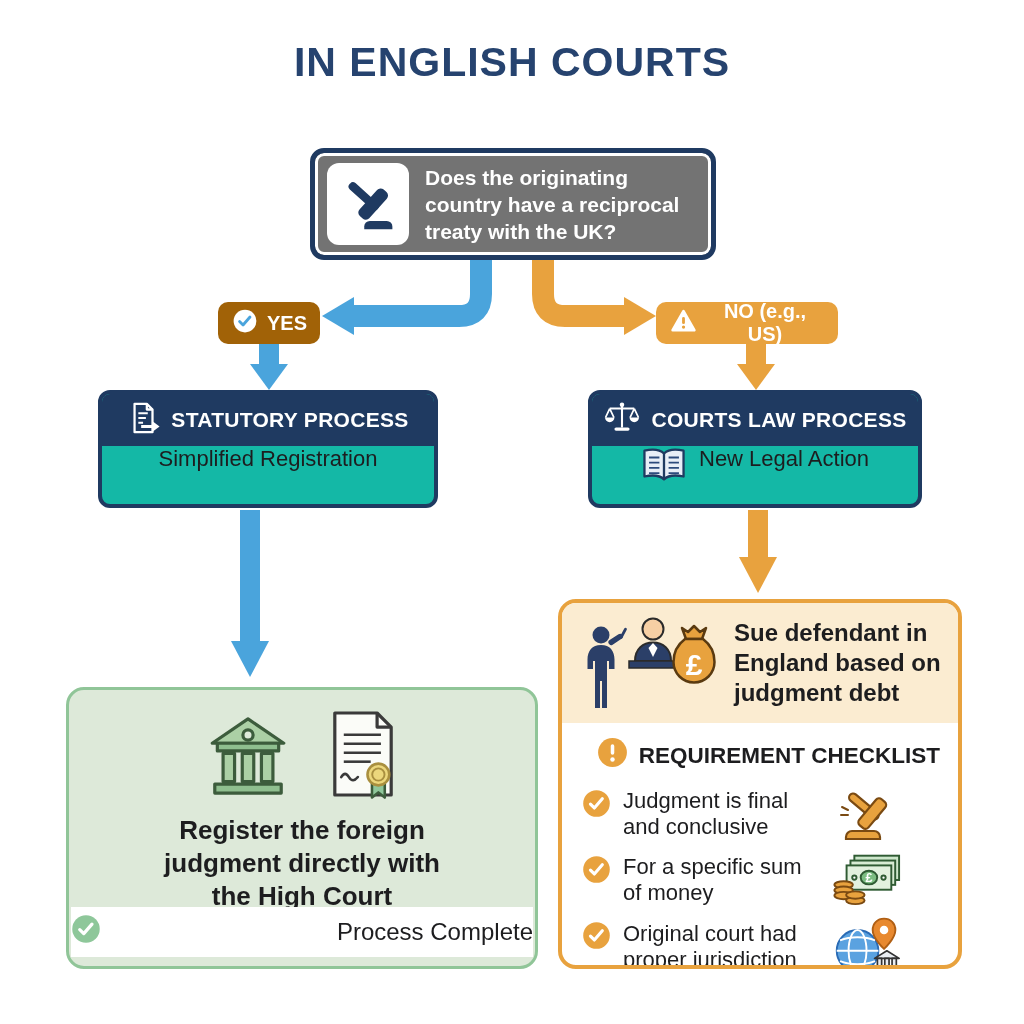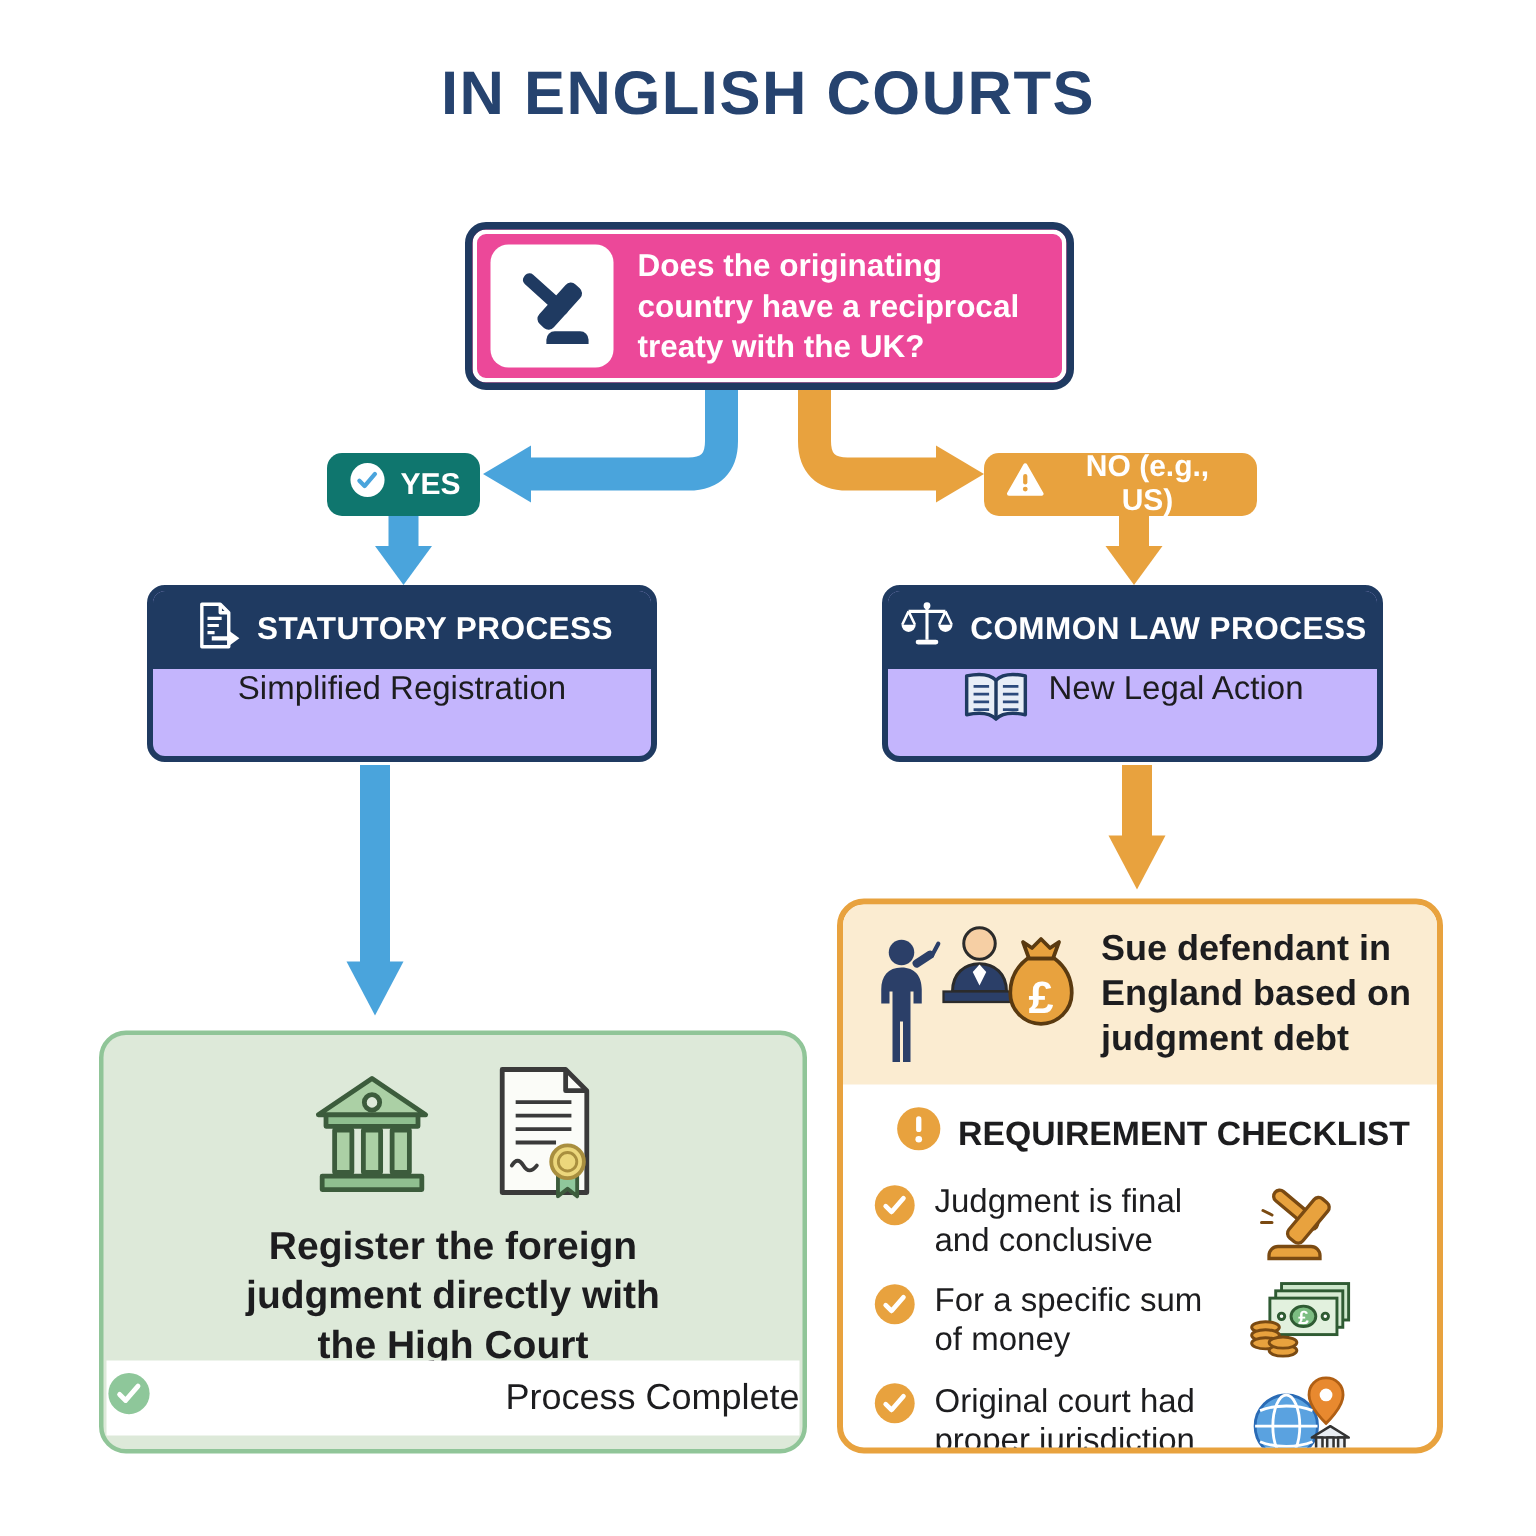--- a/index.html
+++ b/index.html
@@ -8,35 +8,35 @@
   .abs{position:absolute;}
 
   
   .title{left:0;right:0;top:40px;text-align:center;color:#26436f;font-weight:800;
          font-size:41px;line-height:44px;letter-spacing:1px;}
 
   
   #connectors{left:0;top:0;pointer-events:none;}
 
   
-  .qbox{left:310px;top:148px;width:406px;height:112px;background:#ec4899;border:5px solid #1f3a61;
+  .qbox{left:310px;top:148px;width:406px;height:112px;background:#737373;border:5px solid #1f3a61;
         border-radius:14px;box-shadow:inset 0 0 0 3px #ffffff;box-sizing:border-box;
         display:flex;align-items:center;gap:16px;padding:10px 14px 10px 12px;}
   .qicon{width:82px;height:82px;background:#ffffff;border-radius:12px;flex:0 0 auto;
          display:flex;align-items:center;justify-content:center;}
   .qtext{color:#ffffff;font-weight:700;font-size:21px;line-height:27px;max-width:282px;}
 
   
   .badge{height:42px;border-radius:10px;display:flex;align-items:center;gap:9px;padding:0 14px;
          box-sizing:border-box;color:#ffffff;font-weight:700;font-size:20px;}
-  .badge.yes{left:218px;top:302px;width:102px;background:#0f766e;}
+  .badge.yes{left:218px;top:302px;width:102px;background:#a16207;}
   .badge.no{left:656px;top:302px;width:182px;background:#e8a23e;text-align:center;}
 
   
-  .pbox{width:340px;height:118px;border:4px solid #1f3a61;border-radius:12px;background:#c4b5fd;
+  .pbox{width:340px;height:118px;border:4px solid #1f3a61;border-radius:12px;background:#14b8a6;
         box-sizing:border-box;overflow:hidden;display:flex;flex-direction:column;}
   .pbox.left{left:98px;top:390px;}
   .pbox.right{left:588px;top:390px;width:334px;}
   .phead{height:52px;background:#1f3a61;display:flex;align-items:center;justify-content:center;
          gap:10px;color:#ffffff;font-weight:800;font-size:21px;letter-spacing:0.3px;flex:0 0 auto;}
   .pbody{flex:1;display:flex;align-items:flex-start;justify-content:center;gap:12px;
          font-size:22px;font-weight:500;color:#1d1d1f;}
 
   
   .gbox{left:66px;top:687px;width:472px;height:282px;background:#dde9d9;border:3px solid #90c598;
@@ -151,21 +151,21 @@
           <circle cx="20" cy="4" r="2.4" fill="#ffffff"></circle>
           <line x1="20" y1="4" x2="20" y2="28" stroke="#ffffff" stroke-width="2.2"></line>
           <line x1="7" y1="8" x2="33" y2="8" stroke="#ffffff" stroke-width="2.2"></line>
           <path d="M7 8 L2.5 17.5 M7 8 L11.5 17.5" stroke="#ffffff" stroke-width="1.8" fill="none"></path>
           <path d="M2 17.5 h10 a5 5 0 0 1 -10 0 z" fill="#ffffff"></path>
           <path d="M33 8 L28.5 17.5 M33 8 L37.5 17.5" stroke="#ffffff" stroke-width="1.8" fill="none"></path>
           <path d="M28 17.5 h10 a5 5 0 0 1 -10 0 z" fill="#ffffff"></path>
           <rect x="12" y="28" width="16" height="3.4" rx="1.7" fill="#ffffff"></rect>
         </svg>
       </span>
-      <span>COMMON LAW PROCESS</span>
+      <span>COURTS LAW PROCESS</span>
     </div>
     <div class="pbody">
       <span>
         <svg width="46" height="38" viewBox="0 0 40 32">
           <path d="M20 6 C16.5 2.5 10 2 3 3.5 V26 c7 -1.5 13.5 -1 17 2.5 c3.5 -3.5 10 -4 17 -2.5 V3.5 C30 2 23.5 2.5 20 6 Z" fill="#e8eef7" stroke="#1f3a61" stroke-width="2" stroke-linejoin="round"></path>
           <path d="M20 6 V28.5" stroke="#1f3a61" stroke-width="2"></path>
           <g stroke="#2c4a7c" stroke-width="1.6">
             <line x1="7" y1="9.5" x2="16" y2="9.5"></line>
               <line x1="7" y1="14" x2="16" y2="14"></line>
             <line x1="7" y1="18.5" x2="16" y2="18.5"></line>

